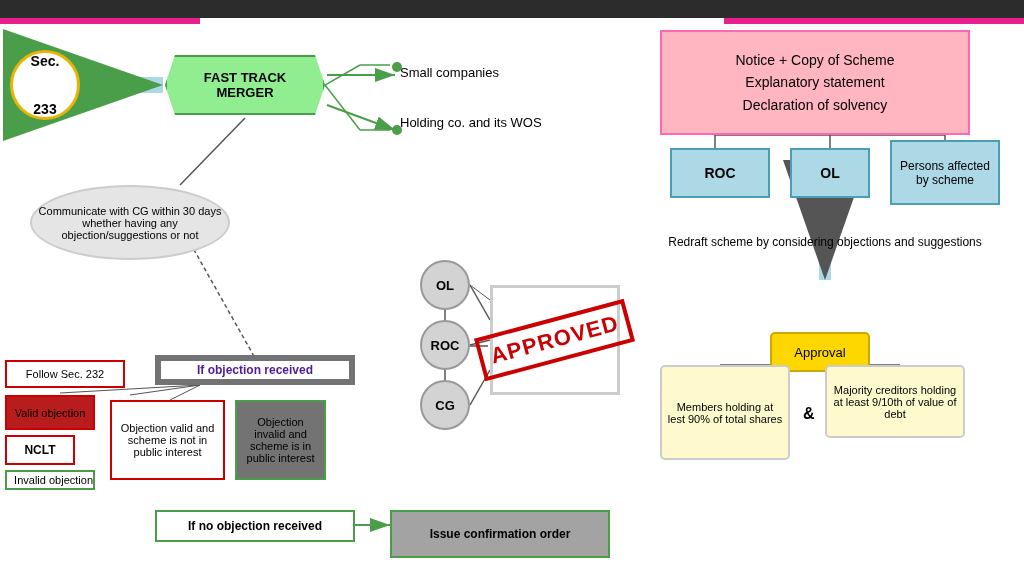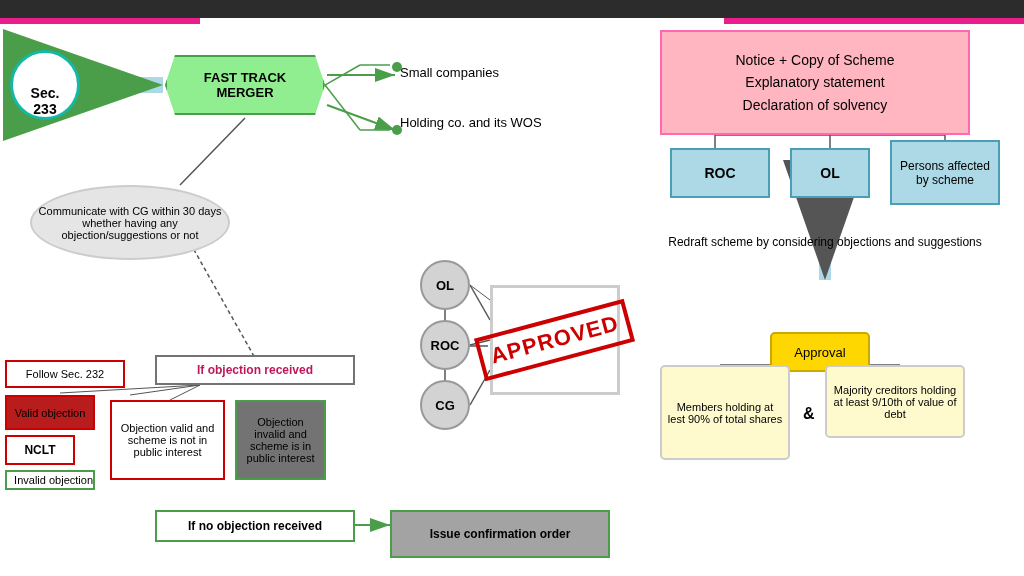--- a/index.html
+++ b/index.html
@@ -34,25 +34,25 @@
       height: 6px;
       background: #e91e8c;
     }
 
     
     .sec-circle {
       position: absolute;
       top: 50px; left: 10px;
       width: 70px; height: 70px;
       border-radius: 50%;
-      border: 3px solid #14b8a6;
+      border: 3px solid #eab308;
       display: flex;
       flex-direction: column;
       align-items: center;
-      justify-content: flex-end;
+      justify-content: space-between;
       font-weight: bold;
       font-size: 14px;
       background: #fff;
     }
 
     
     .fast-track-box {
       position: absolute;
       top: 55px; left: 165px;
       width: 160px; height: 60px;
@@ -132,28 +132,28 @@
       transform: rotate(-15deg);
       display: inline-block;
       letter-spacing: 1px;
     }
 
     
     .objection-received {
       position: absolute;
       top: 355px; left: 155px;
       width: 200px; height: 30px;
-      border: 2px solid #737373;
-      background: #fff;
-      display: flex;
-      align-items: center;
-      justify-content: center;
-      font-size: 12px;
-      font-weight: bold;
-      color: #be185d;
+      border: 6px solid #737373;
+      background: #fff;
+      display: flex;
+      align-items: center;
+      justify-content: center;
+      font-size: 12px;
+      font-weight: bold;
+      color: #4c1d95;
     }
 
     
     .valid-obj-box {
       position: absolute;
       top: 395px; left: 5px;
       width: 90px; height: 35px;
       border: 2px solid #cc0000;
       background: #b91c1c;
       display: flex;

